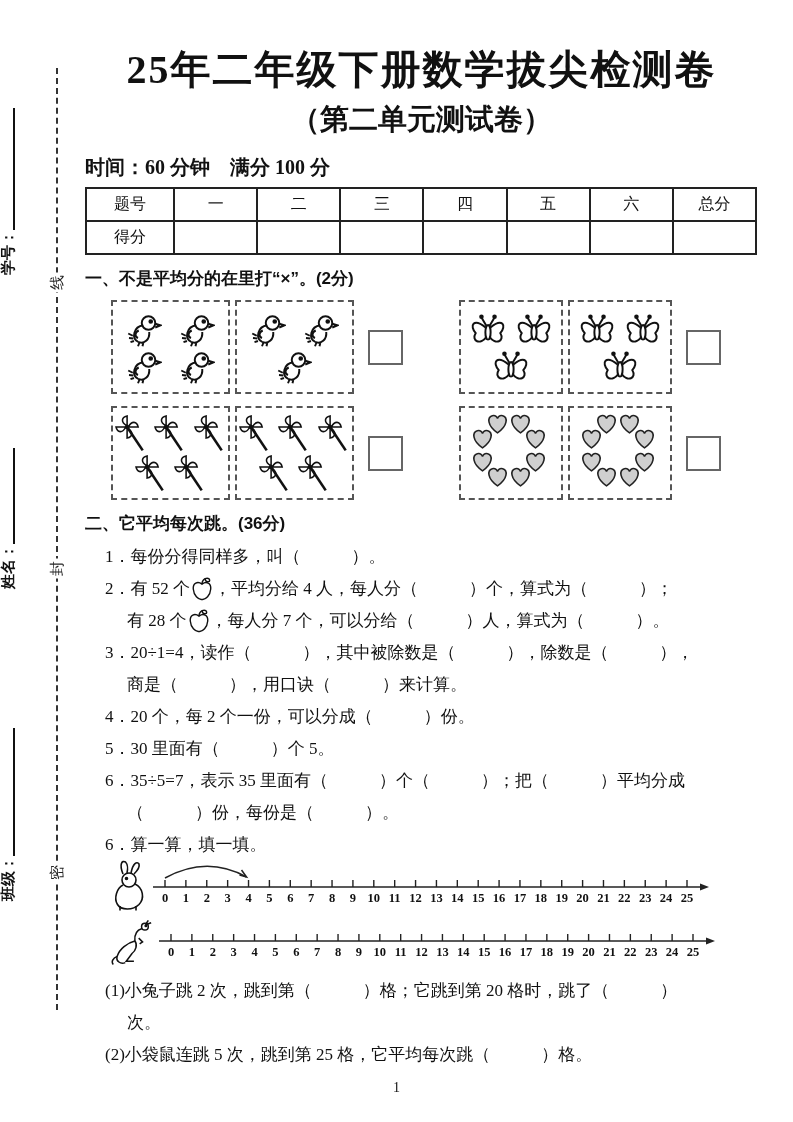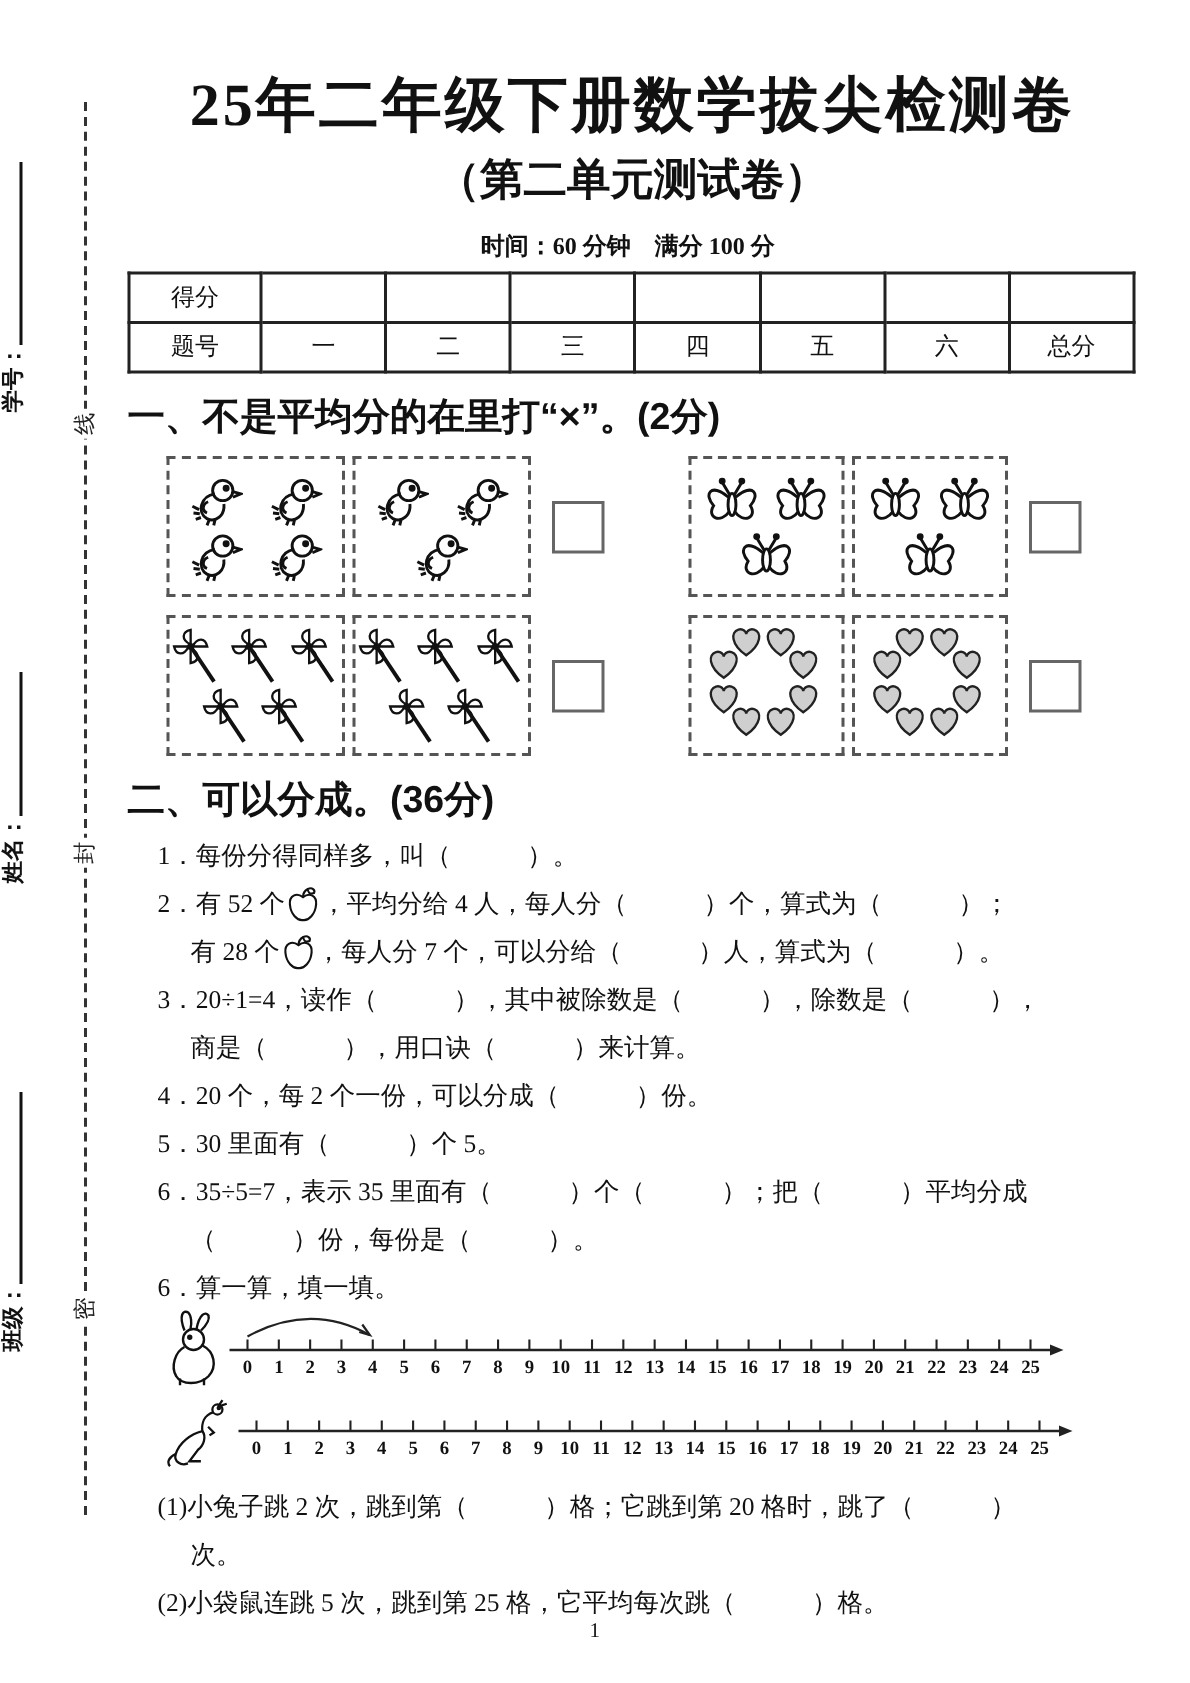--- a/index.html
+++ b/index.html
@@ -9,24 +9,24 @@
   .seal-line{position:absolute;left:56px;top:68px;height:942px;border-left:2px dashed #333;}
   .seal-char{position:absolute;left:47px;width:20px;text-align:center;background:#fff;
              font-size:15px;padding:3px 0;transform:rotate(-90deg);color:#222;}
   .margin-field{position:absolute;white-space:nowrap;font-weight:bold;font-size:15px;
                 transform:rotate(-90deg);transform-origin:left bottom;}
   .margin-field .blank{display:inline-block;border-bottom:2px solid #111;height:13px;vertical-align:-2px;}
   
   .content{position:absolute;left:85px;top:0;width:673px;}
   .title{margin-top:46px;text-align:center;font-size:40px;font-weight:bold;letter-spacing:2px;line-height:1.2;}
   .subtitle{text-align:center;font-size:29px;font-weight:bold;margin-top:6px;}
-  .meta{text-align:center;font-size:16px;font-weight:bold;margin-top:14px;padding-right:6px;}
+  .meta{text-align:left;font-size:20px;font-weight:bold;margin-top:14px;padding-right:6px;}
   table.score{border-collapse:collapse;table-layout:fixed;width:672px;margin-top:6px;}
   table.score td{border:2px solid #222;height:31px;text-align:center;font-size:16px;padding:0;}
-  .sec-heading{font-family:"Liberation Sans", sans-serif;font-weight:bold;font-size:25px;margin-top:12px;}
+  .sec-heading{font-family:"Liberation Sans", sans-serif;font-weight:bold;font-size:17px;margin-top:12px;}
   
   .groups{display:grid;grid-template-columns:292px 292px;column-gap:56px;row-gap:12px;
           padding-left:26px;margin-top:10px;}
   .group{display:flex;align-items:center;}
   .dashed-box{border:2px dashed #555;height:90px;margin-right:5px;position:relative;
               display:flex;flex-wrap:wrap;justify-content:center;align-content:center;gap:1px 4px;}
   .answer-box{width:31px;height:31px;border:2px solid #666;margin-left:9px;flex:none;}
   .icon-cell{display:flex;justify-content:center;align-items:center;}
   
   .fill-items{margin-top:6px;padding-left:20px;}
@@ -68,39 +68,39 @@
         <col style="width:83px">
         <col style="width:83px">
         <col style="width:83px">
         <col style="width:83px">
         <col style="width:83px">
         <col style="width:83px">
         <col style="width:83px">
       </colgroup>
       <tbody>
         <tr>
+          <td>题号</td>
+          <td>一</td>
+          <td>二</td>
+          <td>三</td>
+          <td>四</td>
+          <td>五</td>
+          <td>六</td>
+          <td>总分</td>
+        </tr>
+        <tr>
           <td>得分</td>
           <td></td>
           <td></td>
           <td></td>
           <td></td>
           <td></td>
           <td></td>
           <td></td>
         </tr>
-        <tr>
-          <td>题号</td>
-          <td>一</td>
-          <td>二</td>
-          <td>三</td>
-          <td>四</td>
-          <td>五</td>
-          <td>六</td>
-          <td>总分</td>
-        </tr>
       </tbody>
     </table>
 
   <div class="sec-heading">一、不是平均分的在里打“×”。(2分)</div>
   <div class="groups">
       <div class="group">
         <div class="dashed-box" style="width: 118px;">
           <div class="icon-cell" style="width: 42%;">
             <svg width="36" height="36" viewBox="0 0 24 24">
               <g fill="none" stroke="#111" stroke-width="1.3">
@@ -485,21 +485,21 @@
           <div class="icon-cell" style="position: absolute; left: 24.4022px; top: 3.70749px;">
             <svg width="25" height="23" viewBox="0 0 24 22">
               <path d="M12 20 C2 13 2 5 7 3.5 C10 2.6 12 5 12 6.5 C12 5 14 2.6 17 3.5 C22 5 22 13 12 20 Z" fill="#cfcfcf" stroke="#222" stroke-width="1.5"></path>
             </svg>
           </div>
         </div>
         <div class="answer-box"></div>
       </div>
     </div>
 
-  <div class="sec-heading">二、可以分成。(36分)</div>
+  <div class="sec-heading">二、它平均每次跳。(36分)</div>
   <div class="fill-items">
       <div class="fill-line"><span>1．每份分得同样多，叫（　　　）。</span></div>
       <div class="fill-line"><span>2．有 52 个</span><span><svg width="22" height="24" viewBox="0 0 20 22">
             <g fill="none" stroke="#111" stroke-width="1.3">
               <path d="M10 6.5 C6 3.5 1.5 5.5 2 11 C2.5 17 6.5 21 10 20.5 C13.5 21 17.5 17 18 11 C18.5 5.5 14 3.5 10 6.5 Z"></path>
               <path d="M10 6.5 C10 4 11 2.5 13 1.5"></path>
               <path d="M13 1.5 C15.5 0.3 17.7 2 16.7 4 C14 5 12.8 3.3 13 1.5 Z"></path>
             </g>
           </svg></span><span>，平均分给 4 人，每人分（　　　）个，算式为（　　　）；</span></div>
       <div class="fill-line indent"><span>有 28 个</span><span><svg width="22" height="24" viewBox="0 0 20 22">

